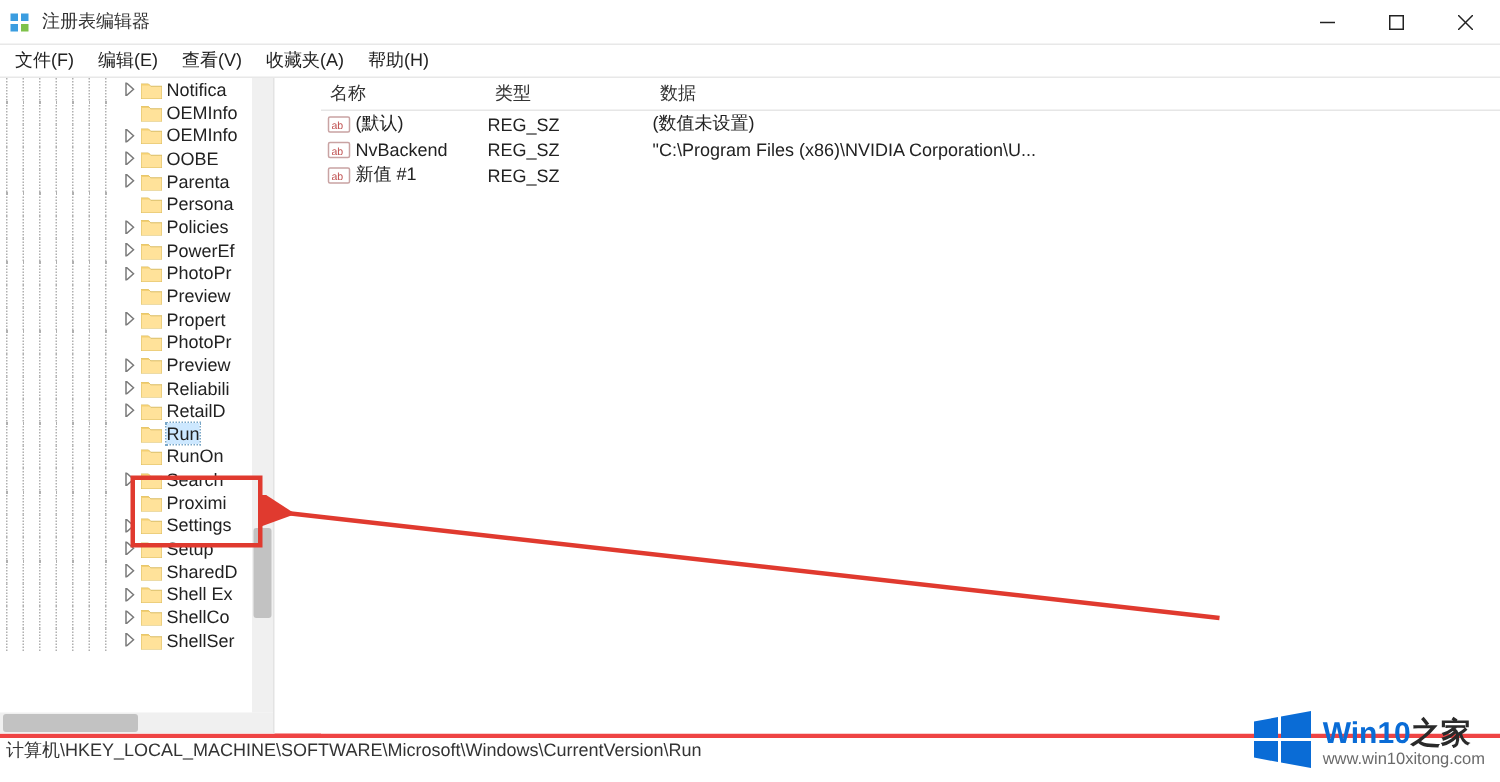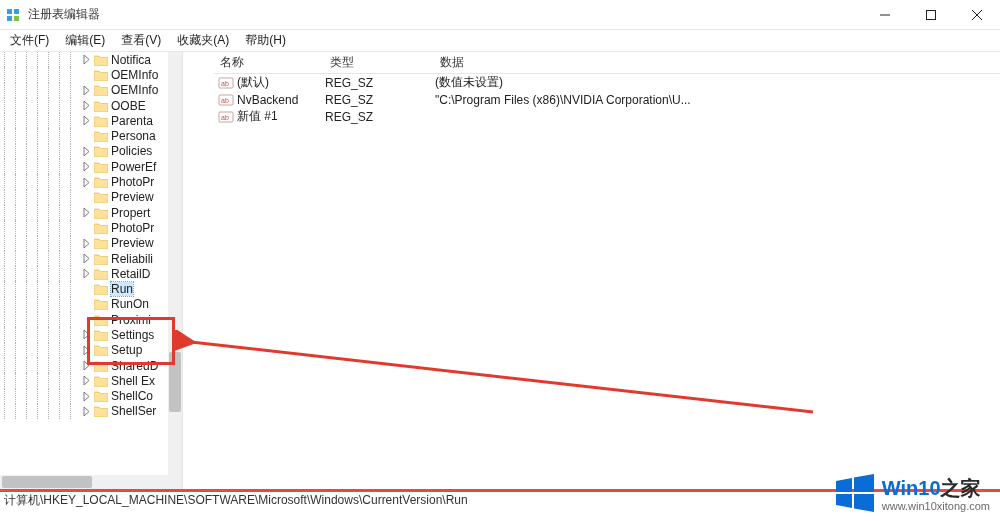--- a/index.html
+++ b/index.html
@@ -469,20 +469,43 @@
               <span class="guide" style="margin-left:0px; margin-right:10px;"></span>
             </span>
             <span class="expander"></span>
             <span class="folder">
               <svg width="14" height="12" viewBox="0 0 14 12">
                 <path d="M0 2 L5 2 L6.5 3.5 L14 3.5 L14 12 L0 12 Z" fill="#ffe29a" stroke="#d6b85a" stroke-width="0.6"></path>
                 <path d="M0 2 L5 2 L6 3 L0 3 Z" fill="#f3cf72"></path>
               </svg>
             </span>
             <span class="label">RunOn</span>
+          </div>
+          <div class="tree-row">
+            <span class="lines" style="display:inline-flex;align-items:center;height:100%;">
+              <span class="guide" style="margin-left:4px; margin-right:10px;"></span>
+              <span class="guide" style="margin-left:0px; margin-right:10px;"></span>
+              <span class="guide" style="margin-left:0px; margin-right:10px;"></span>
+              <span class="guide" style="margin-left:0px; margin-right:10px;"></span>
+              <span class="guide" style="margin-left:0px; margin-right:10px;"></span>
+              <span class="guide" style="margin-left:0px; margin-right:10px;"></span>
+              <span class="guide" style="margin-left:0px; margin-right:10px;"></span>
+            </span>
+            <span class="expander">
+              <svg width="9" height="9" viewBox="0 0 9 9">
+                <path d="M2 0 L7 4.5 L2 9 Z" fill="none" stroke="#7a7a7a" stroke-width="1"></path>
+              </svg>
+            </span>
+            <span class="folder">
+              <svg width="14" height="12" viewBox="0 0 14 12">
+                <path d="M0 2 L5 2 L6.5 3.5 L14 3.5 L14 12 L0 12 Z" fill="#ffe29a" stroke="#d6b85a" stroke-width="0.6"></path>
+                <path d="M0 2 L5 2 L6 3 L0 3 Z" fill="#f3cf72"></path>
+              </svg>
+            </span>
+            <span class="label">Search</span>
           </div>
           <div class="tree-row">
             <span class="lines" style="display:inline-flex;align-items:center;height:100%;">
               <span class="guide" style="margin-left:4px; margin-right:10px;"></span>
               <span class="guide" style="margin-left:0px; margin-right:10px;"></span>
               <span class="guide" style="margin-left:0px; margin-right:10px;"></span>
               <span class="guide" style="margin-left:0px; margin-right:10px;"></span>
               <span class="guide" style="margin-left:0px; margin-right:10px;"></span>
               <span class="guide" style="margin-left:0px; margin-right:10px;"></span>
               <span class="guide" style="margin-left:0px; margin-right:10px;"></span>

